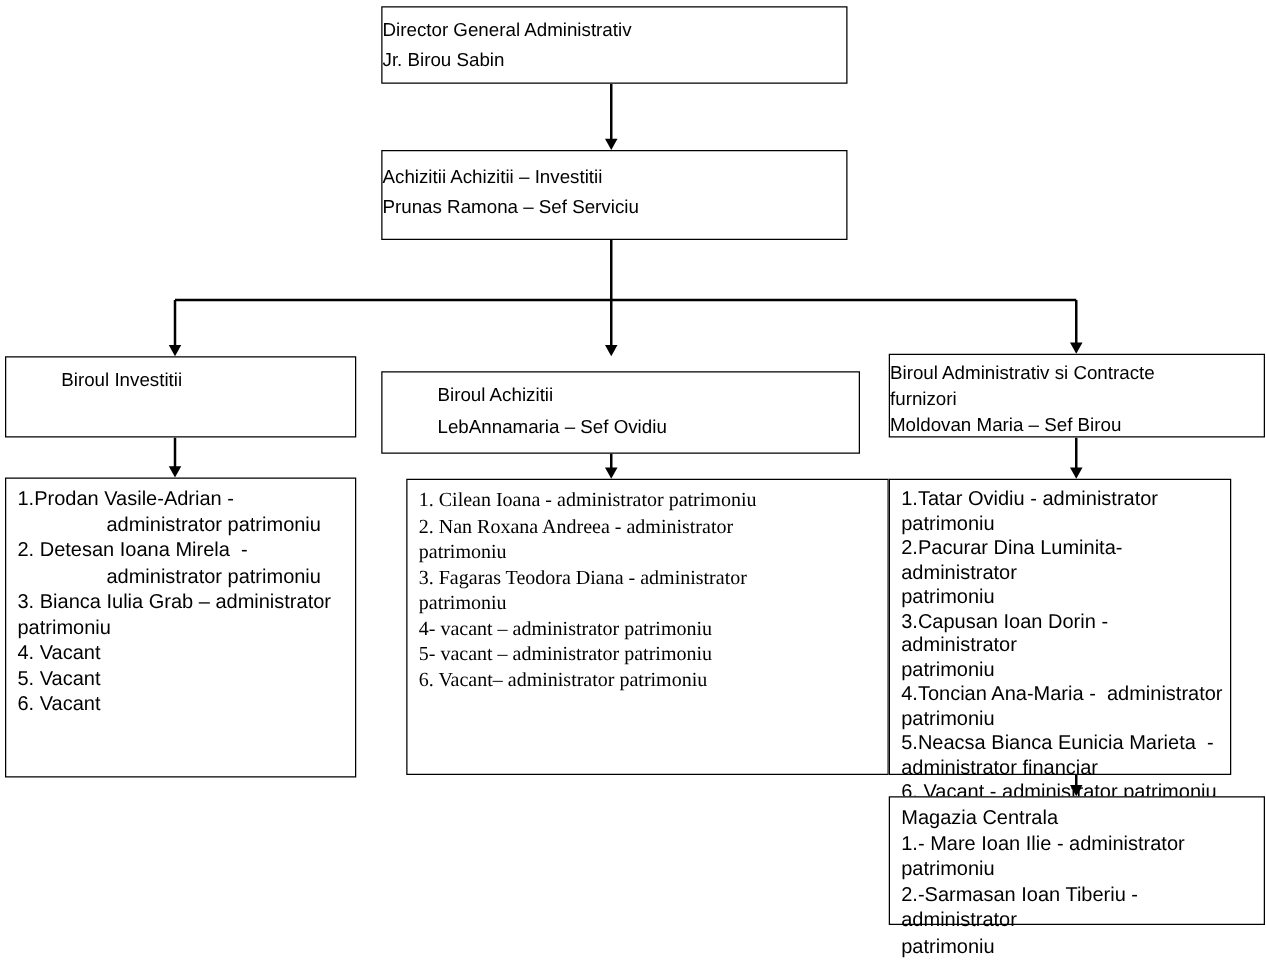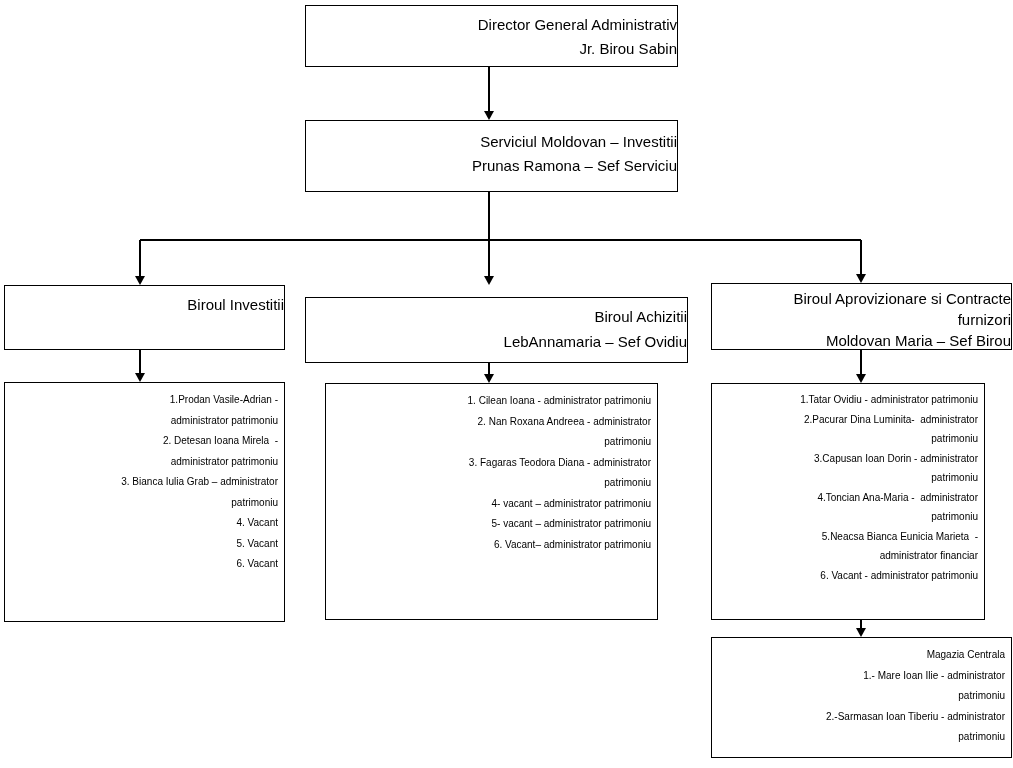--- a/index.html
+++ b/index.html
@@ -22,40 +22,40 @@
     width: 1013px; height: 768px;
     pointer-events: none;
   }
   .box {
     position: absolute;
     border: 1.5px solid #000000;
     background: #ffffff;
     box-sizing: border-box;
   }
   .center-text {
-    text-align: right;
+    text-align: left;
   }
   .node-title, .node-subtitle {
     white-space: pre-wrap;
     font-size: 15px;
   }
   .lvl1 { padding-top: 7px; }
   .lvl1 .node-title, .lvl1 .node-subtitle { line-height: 24px; }
   .lvl2 { padding-top: 9px; }
   .lvl2 .node-title, .lvl2 .node-subtitle { line-height: 24px; }
   .lvl3 { padding-top: 6px; padding-left: 44px; }
   .lvl3 .node-title, .lvl3 .node-subtitle { line-height: 25px; }
   .lvl3-tight { padding-top: 4px; }
   .lvl3-tight .node-title, .lvl3-tight .node-subtitle { line-height: 21px; }
   .staff {
-    font-size: 10px;
+    font-size: 16px;
     line-height: 20.5px;
     white-space: pre-wrap;
     padding: 7px 6px 6px 9px;
-    text-align: right;
+    text-align: left;
   }
   .staff-tight {
     line-height: 19.5px;
     padding-top: 6px;
   }
 </style>
 </head>
 <body>
 
 <div class="canvas">
@@ -106,52 +106,52 @@
       <polygon points="856,628 866,628 861,637" fill="#000"></polygon>
     </g>
   </svg>
 
   <div class="box center-text lvl1" style="left:305px; top:5px; width:373px; height:62px;">
     <div class="node-title">Director General Administrativ</div>
     <div class="node-subtitle">Jr. Birou Sabin</div>
   </div>
 
   <div class="box center-text lvl2" style="left:305px; top:120px; width:373px; height:72px;">
-    <div class="node-title">Serviciul Moldovan – Investitii</div>
+    <div class="node-title">Achizitii Achizitii – Investitii</div>
     <div class="node-subtitle">Prunas Ramona – Sef Serviciu</div>
   </div>
 
   <div class="box center-text lvl3" style="left:4px; top:285px; width:281px; height:65px;">
     <div class="node-title">Biroul Investitii</div>
   </div>
 
   <div class="box center-text lvl3" style="left:305px; top:285px; width:383px; height:66px;margin-top:12px;">
     <div class="node-title">Biroul Achizitii</div>
     <div class="node-subtitle">LebAnnamaria – Sef Ovidiu</div>
   </div>
 
   <div class="box center-text lvl3-tight" style="left:711px; top:283px; width:301px; height:67px;">
-    <div class="node-title">Biroul Aprovizionare si Contracte
+    <div class="node-title">Biroul Administrativ si Contracte
 furnizori</div>
     <div class="node-subtitle">Moldovan Maria – Sef Birou</div>
   </div>
 
   <div class="box" style="left:4px; top:382px; width:281px; height:240px;">
     <div class="staff">1.Prodan Vasile-Adrian -
                 administrator patrimoniu
 2. Detesan Ioana Mirela  -
                 administrator patrimoniu
 3. Bianca Iulia Grab – administrator
 patrimoniu
 4. Vacant
 5. Vacant
 6. Vacant</div>
   </div>
 
-  <div class="box" style="left:325px; top:383px; width:333px; height:237px;">
+  <div class="box" style="left:325px; top:383px; width:386px; height:237px;font-family:Liberation Serif, serif;">
     <div class="staff">1. Cilean Ioana - administrator patrimoniu
 2. Nan Roxana Andreea - administrator
 patrimoniu
 3. Fagaras Teodora Diana - administrator
 patrimoniu
 4- vacant – administrator patrimoniu
 5- vacant – administrator patrimoniu
 6. Vacant– administrator patrimoniu</div>
   </div>
 
@@ -161,21 +161,21 @@
 patrimoniu
 3.Capusan Ioan Dorin - administrator
 patrimoniu
 4.Toncian Ana-Maria -  administrator
 patrimoniu
 5.Neacsa Bianca Eunicia Marieta  -
 administrator financiar
 6. Vacant - administrator patrimoniu</div>
   </div>
 
-  <div class="box" style="left:711px; top:637px; width:301px; height:121px;">
+  <div class="box" style="left:711px; top:637px; width:301px; height:103px;">
     <div class="staff">Magazia Centrala
 1.- Mare Ioan Ilie - administrator
 patrimoniu
 2.-Sarmasan Ioan Tiberiu - administrator
 patrimoniu</div>
   </div>
 
 </div>
 
 </body></html>

